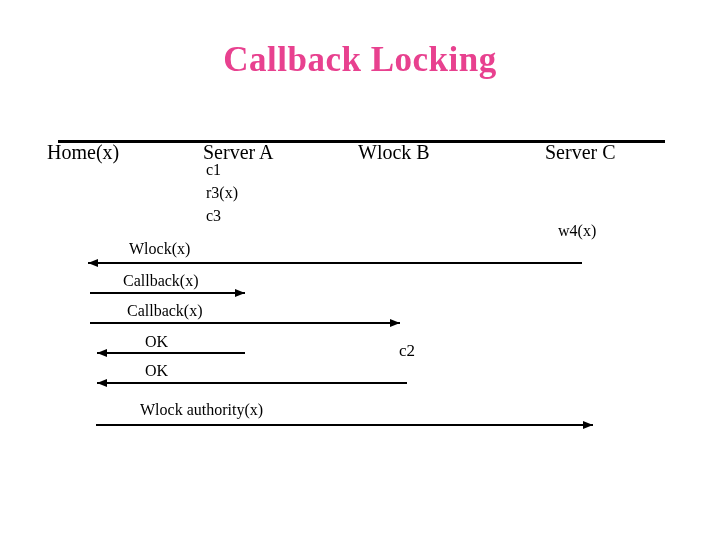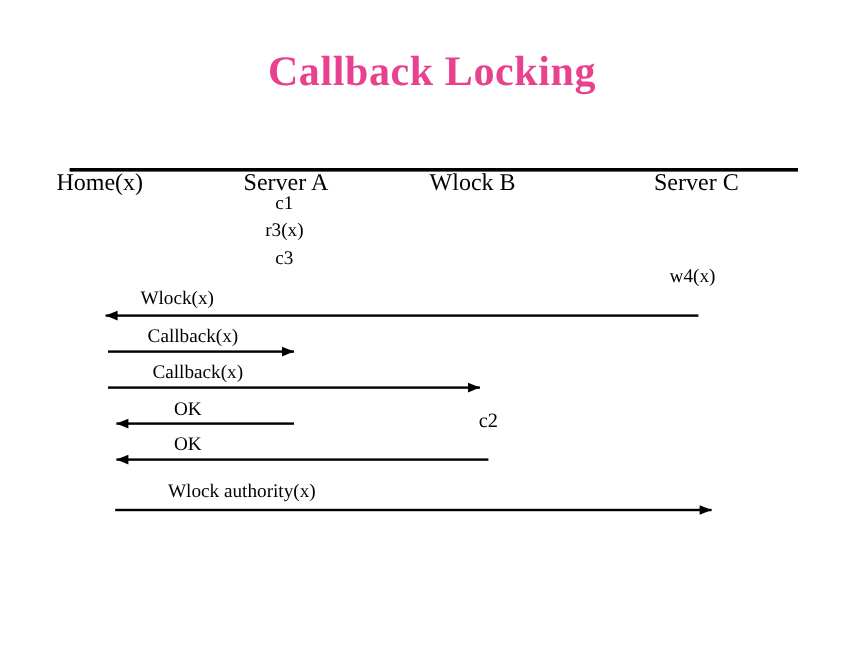--- a/index.html
+++ b/index.html
@@ -14,28 +14,28 @@
   }
   .col-label { position:absolute; top:116px; font-size:20px; white-space:nowrap;margin-top:25px; }
   .col-home    { left:47px; }
   .col-servera { left:203px; }
   .col-serverb { left:358px; }
   .col-serverc { left:545px; }
   .header-rule { position:absolute; left:58px; top:140px; width:607px; height:3px; background:#000; }
 
   .ops-a {
     position:absolute; left:206px; top:158px; width:62px;
-    text-align:center; font-size:16px; line-height:23px; white-space:nowrap;
+    font-size:16px; line-height:23px; white-space:nowrap;
   }
   .note { position:absolute; font-size:16px; white-space:nowrap; }
   .note-w4 { left:558px; top:222px; }
   .note-c2 { left:399px; top:341px; font-size:17px; }
 
   .msg-label { position:absolute; font-size:16px; white-space:nowrap; }
-  .lbl-wlock { left:117px; top:240px; }
+  .lbl-wlock { left:129px; top:240px; }
   .lbl-cb1   { left:123px; top:272px; }
   .lbl-cb2   { left:127px; top:302px; }
   .lbl-ok1   { left:145px; top:333px; }
   .lbl-ok2   { left:145px; top:362px; }
   .lbl-auth  { left:140px; top:401px; }
 
   .arrow { position:absolute; height:2px; background:#000; }
   .head {
     position:absolute; width:0; height:0; top:-3px;
     border-top:4px solid transparent; border-bottom:4px solid transparent;

